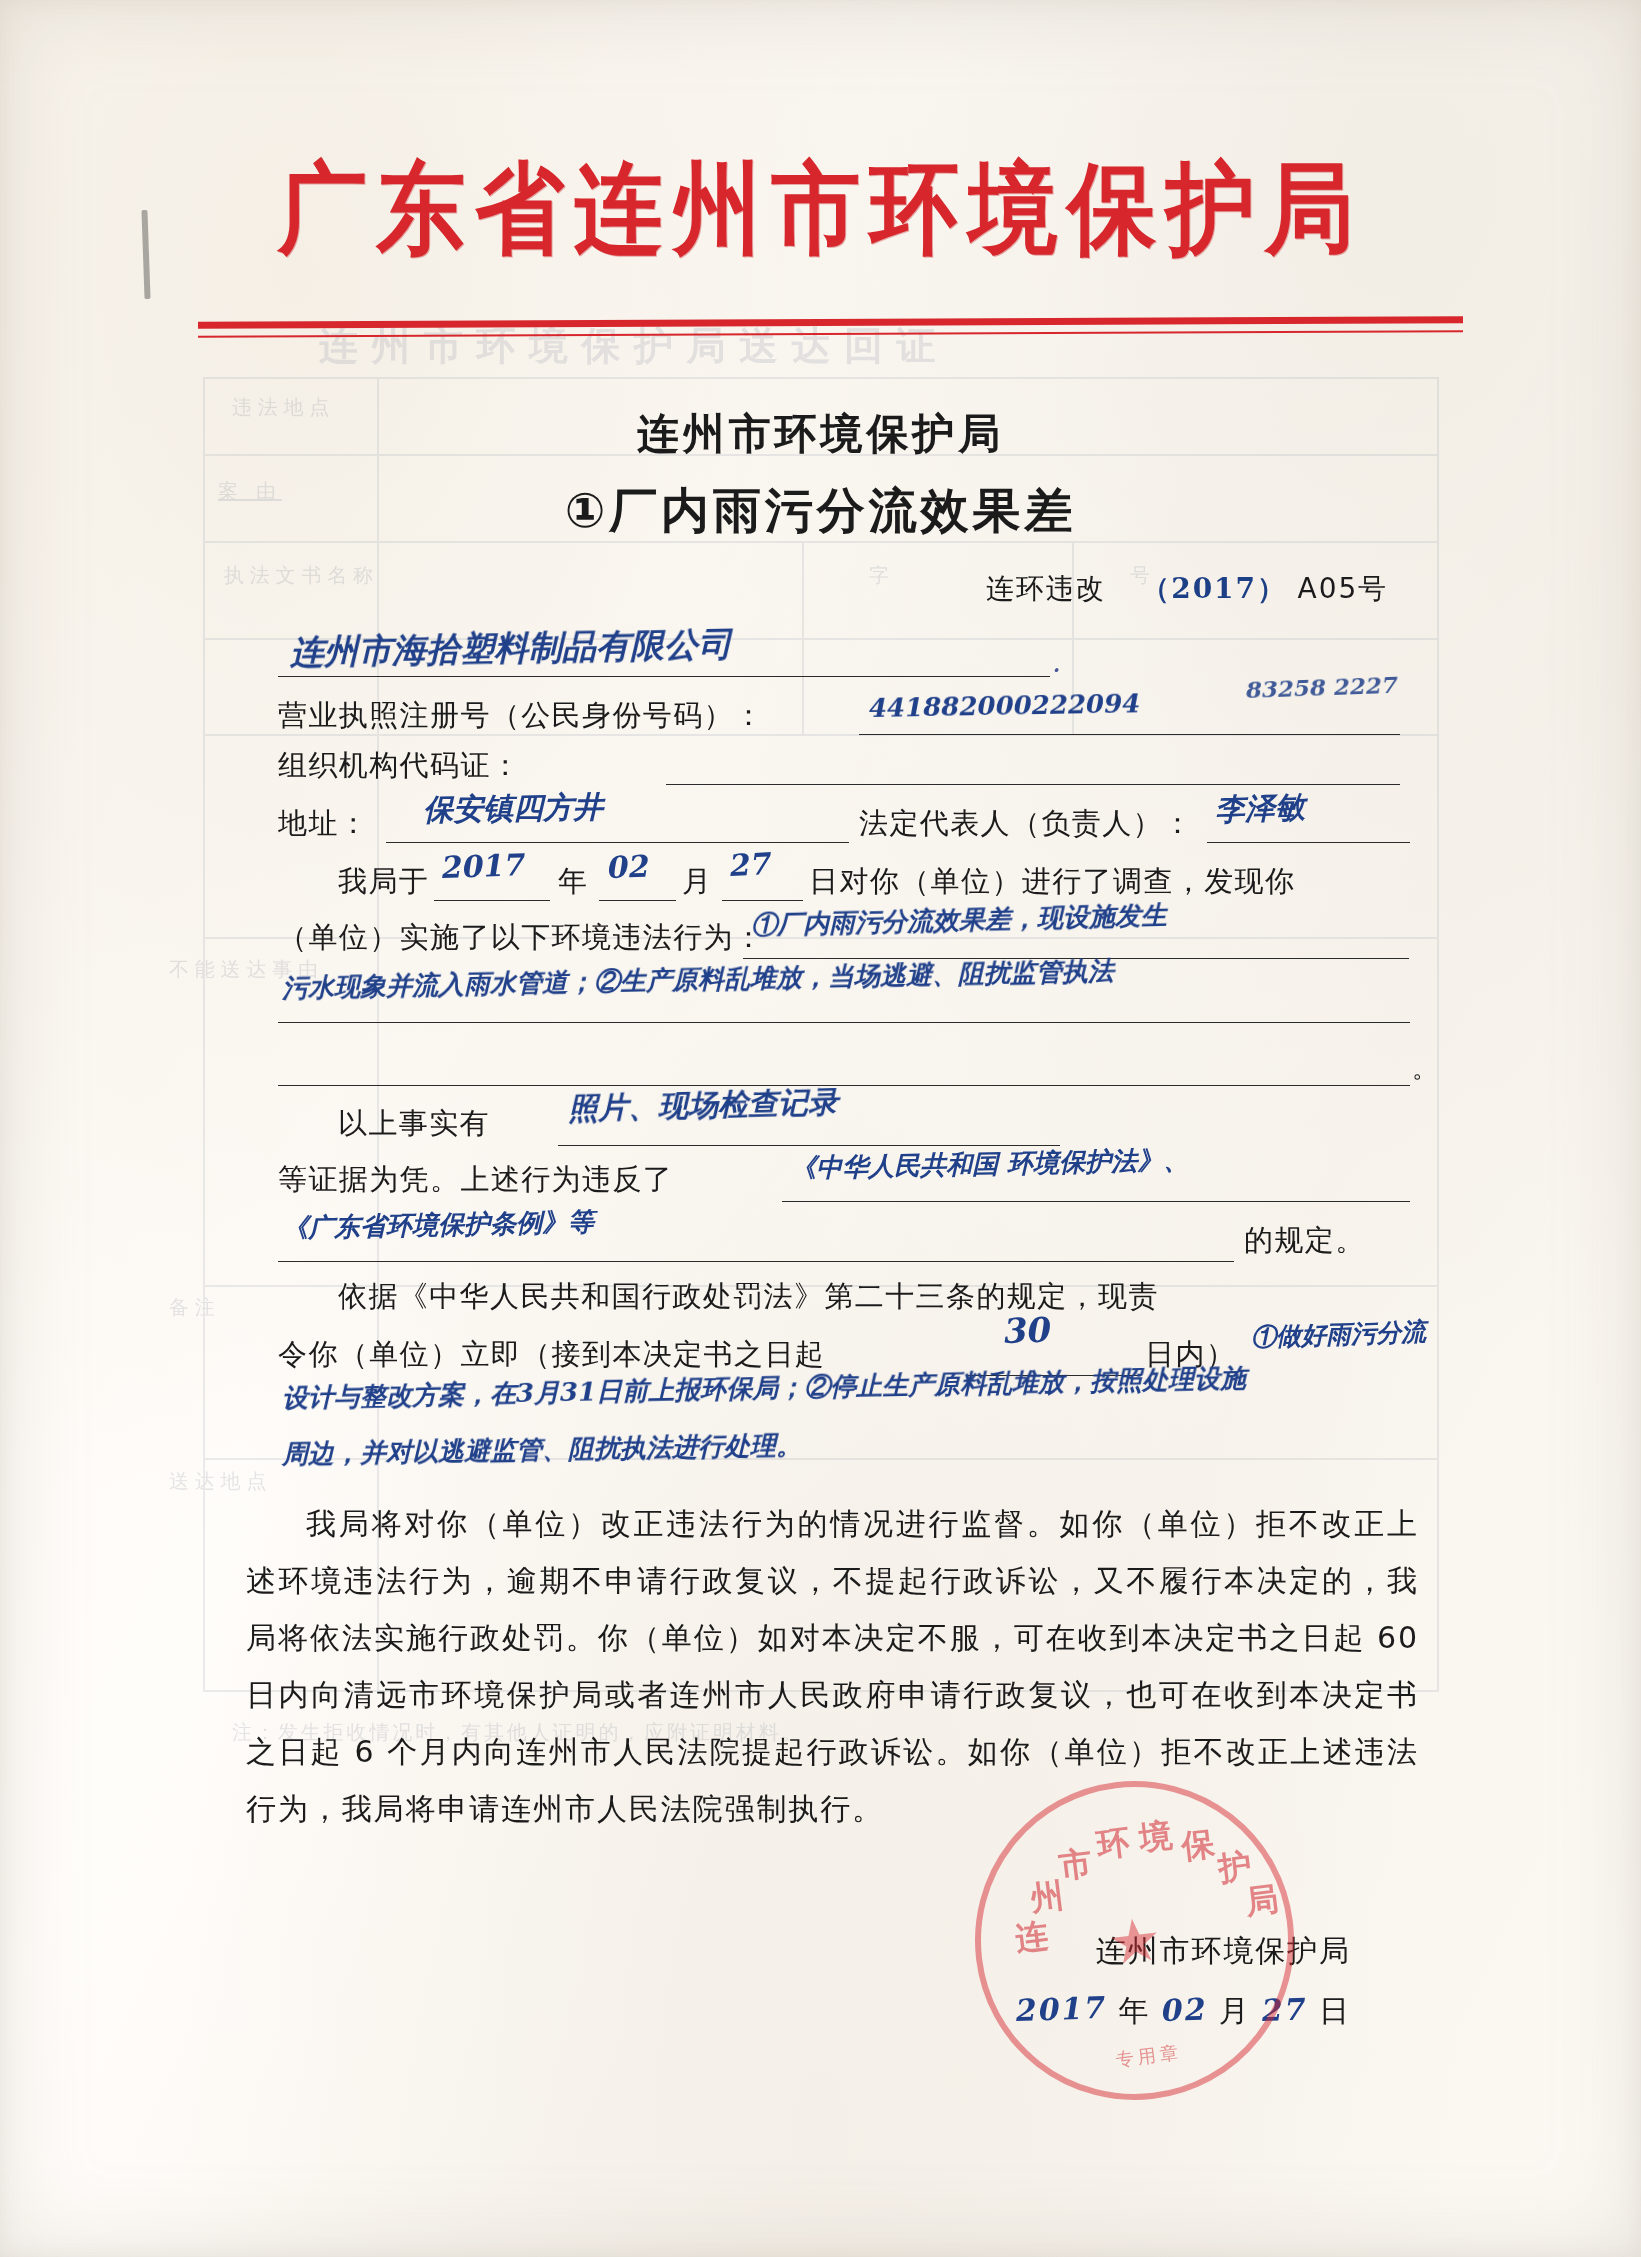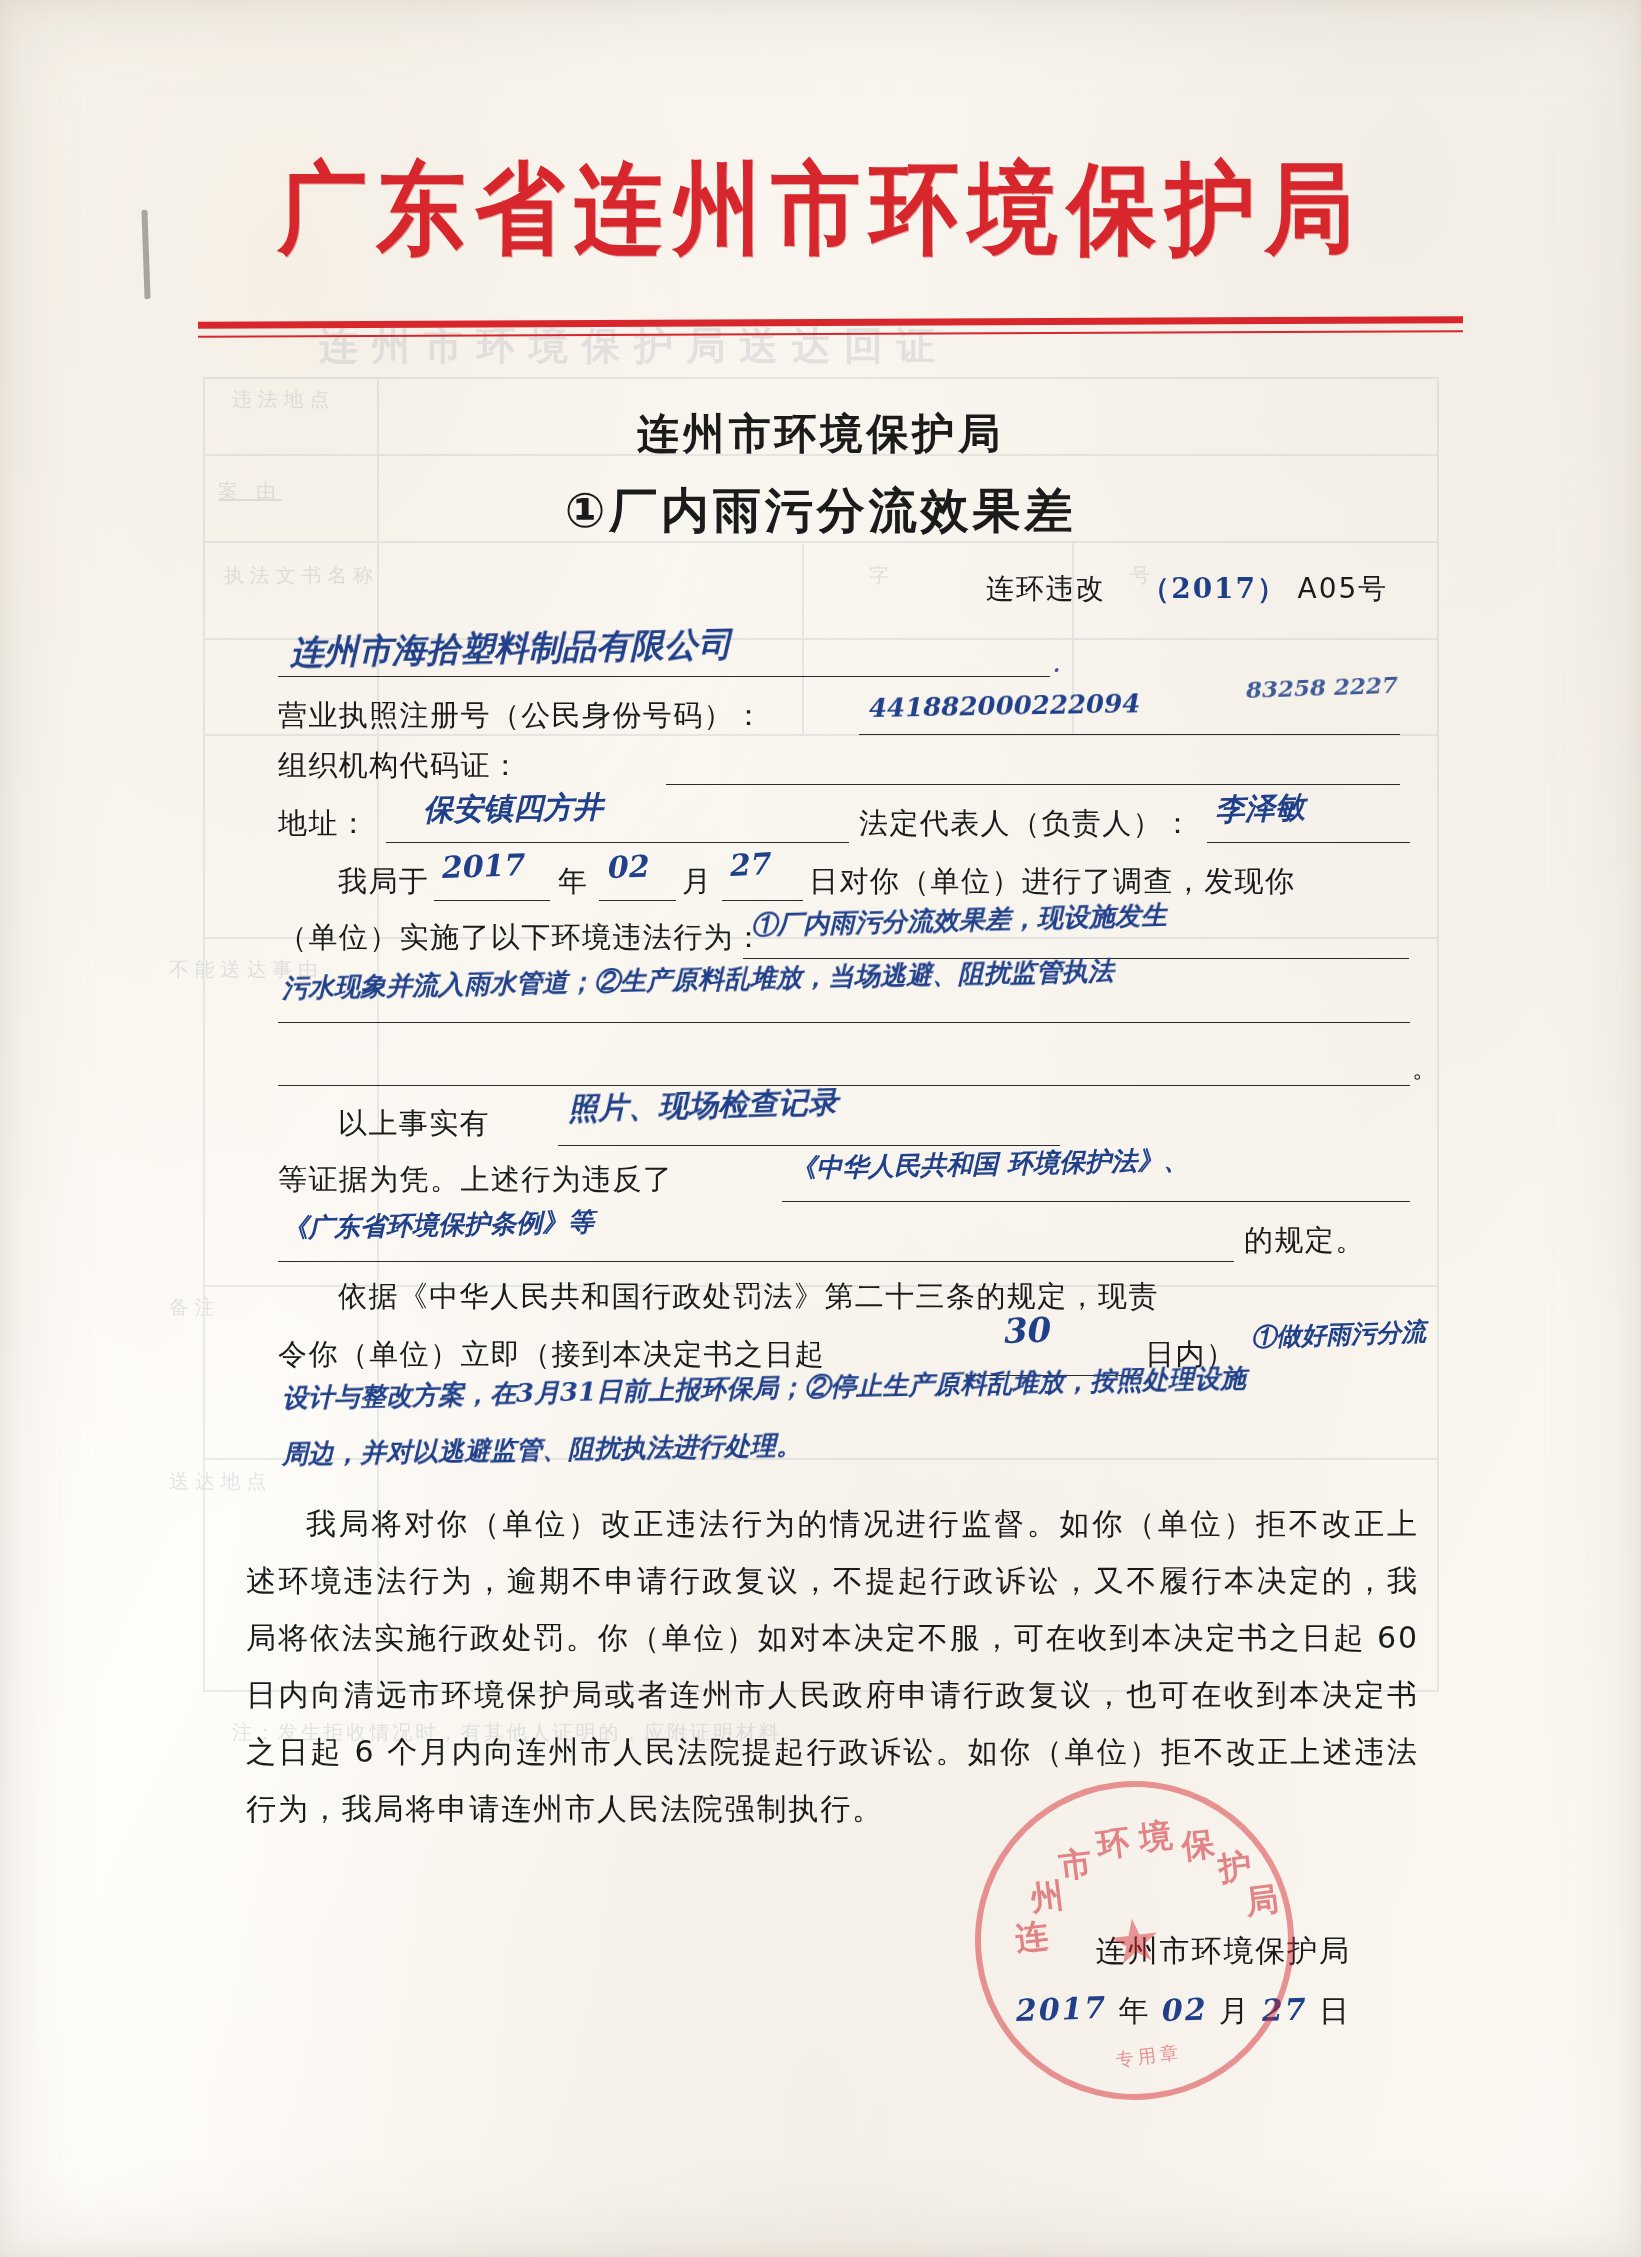--- a/index.html
+++ b/index.html
@@ -275,21 +275,21 @@
     <div class="bl" style="left:0; top:415px; width:1236px;"></div>
     <div class="bl" style="left:0; top:618px; width:1236px;"></div>
     <div class="bl" style="left:0; top:966px; width:1236px;"></div>
     <div class="bl" style="left:0; top:1139px; width:1236px;"></div>
     <div class="bl" style="left:0; top:1371px; width:1236px;"></div>
     <div class="bv" style="left:0; top:58px; height:1313px;"></div>
     <div class="bv" style="left:174px; top:58px; height:1313px;"></div>
     <div class="bv" style="left:1234px; top:58px; height:1313px;"></div>
     <div class="bv" style="left:599px; top:222px; height:193px;"></div>
     <div class="bv" style="left:869px; top:222px; height:193px;"></div>
-    <div class="btxt" style="left:29px; top:67px;">违法地点</div>
+    <div class="btxt" style="left:29px; top:75px;">违法地点</div>
     <div class="btxt" style="left:15px; top:159px;text-decoration:underline;">案  由</div>
     <div class="btxt" style="left:21px; top:243px;">执法文书名称</div>
     <div class="btxt" style="left:666px; top:243px;">字</div>
     <div class="btxt" style="left:927px; top:243px;">号</div>
     <div class="btxt" style="left:-34px; top:637px;">不能送达事由</div>
     <div class="btxt" style="left:-34px; top:975px;">备注</div>
     <div class="btxt" style="left:-34px; top:1149px;">送达地点</div>
     <div class="btxt" style="left:29px; top:1400px; letter-spacing:2.9px;">注：发生拒收情况时，有其他人证明的，应附证明材料。</div>
   </div>
 

